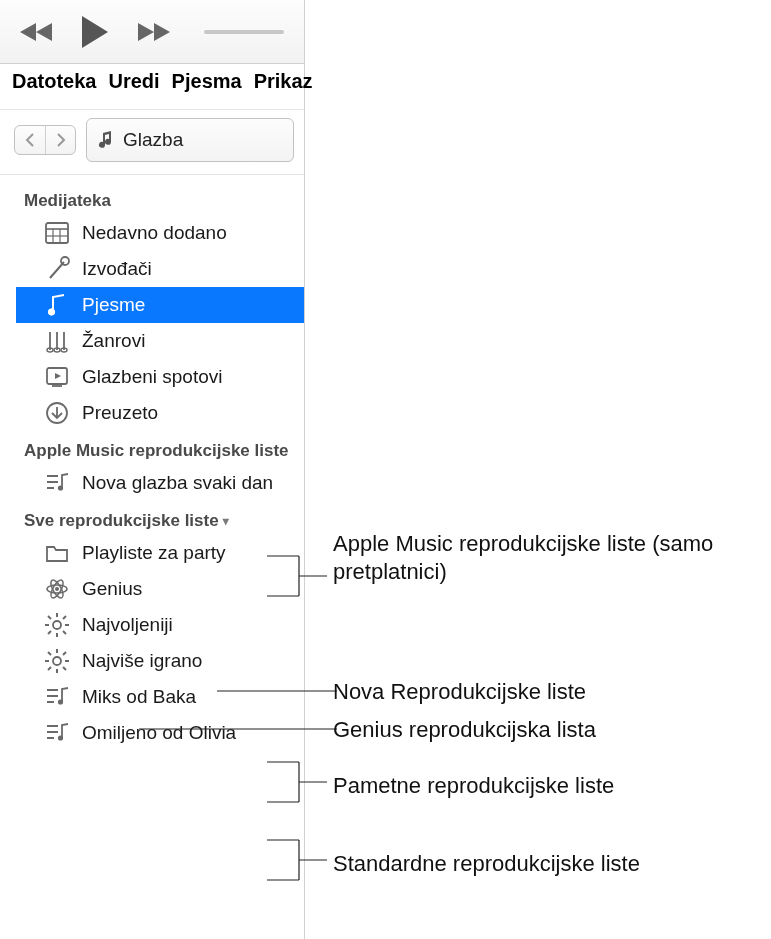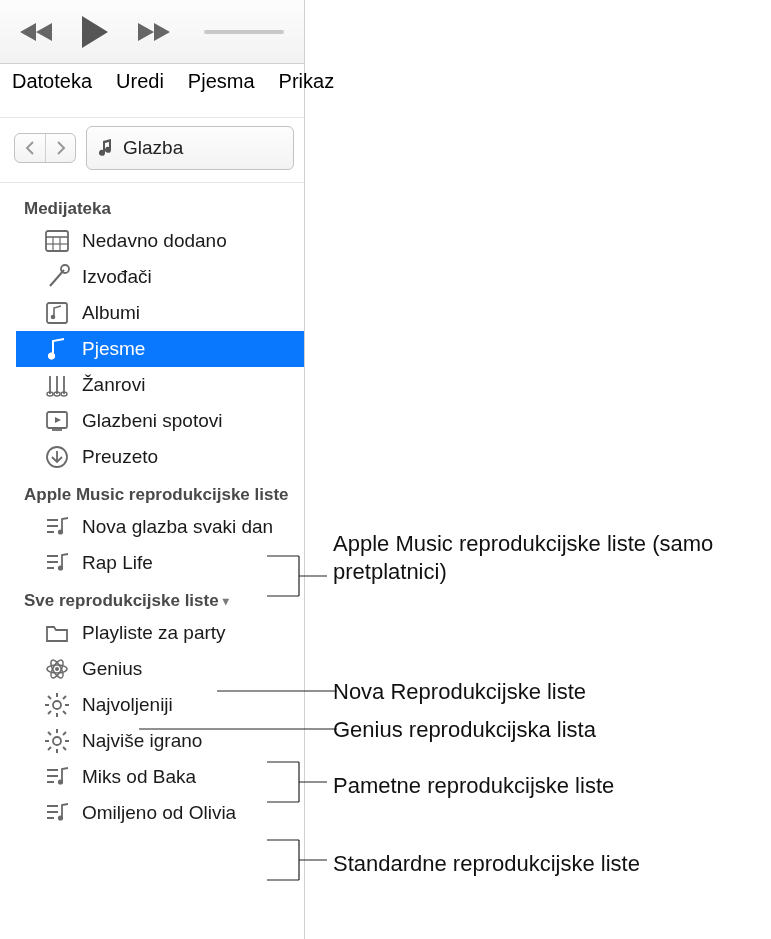--- a/index.html
+++ b/index.html
@@ -33,22 +33,22 @@
   .pb-btn {
     display: inline-flex; align-items: center; justify-content: center;
     cursor: pointer; color: #555;
   }
   .pb-btn svg { display:block; }
   .volume-track {
     flex:1; height:4px; background:#c8c8c8; border-radius:2px; margin-left:10px; position:relative;
   }
   
   .menu-bar {
-    display:flex; gap:24px; padding:6px 10px 24px 12px;
-    font-size:20px; font-weight:400; color:#000;
+    display:flex; gap:12px; padding:6px 10px 16px 12px;
+    font-size:20px; font-weight:700; color:#000;
     border-bottom:1px solid #e5e5e5;
   }
   .menu-item { cursor:default; }
   
   .nav-row {
     display:flex; align-items:center; gap:10px; padding:8px 10px 12px 14px;
     border-bottom:1px solid #e5e5e5;
   }
   .seg {
     display:flex; border:1px solid #c2c2c2; border-radius:6px; overflow:hidden;
@@ -162,28 +162,20 @@
           <span>Nedavno dodano</span>
         </div>
         <div class="side-item">
           <span class="ic">
             <svg width="26" height="26" viewBox="0 0 26 26">
               <use href="#i-mic"></use>
             </svg>
           </span>
           <span>Izvođači</span>
         </div>
-        <div class="side-item">
-          <span class="ic">
-            <svg width="26" height="26" viewBox="0 0 26 26">
-              <use href="#i-album"></use>
-            </svg>
-          </span>
-          <span>Albumi</span>
-        </div>
         <div class="side-item selected">
           <span class="ic">
             <svg width="26" height="26" viewBox="0 0 26 26">
               <use href="#i-note"></use>
             </svg>
           </span>
           <span>Pjesme</span>
         </div>
         <div class="side-item">
           <span class="ic">
@@ -215,28 +207,20 @@
       <span>Apple Music reprodukcijske liste</span>
     </div>
     <div id="list-apple-music">
         <div class="side-item">
           <span class="ic">
             <svg width="26" height="26" viewBox="0 0 26 26">
               <use href="#i-playlist"></use>
             </svg>
           </span>
           <span>Nova glazba svaki dan</span>
-        </div>
-        <div class="side-item">
-          <span class="ic">
-            <svg width="26" height="26" viewBox="0 0 26 26">
-              <use href="#i-playlist"></use>
-            </svg>
-          </span>
-          <span>Rap Life</span>
         </div>
       </div>
 
     <div class="section-header">
       <span>Sve reprodukcijske liste</span>
       <span class="chev">▾</span>
     </div>
     <div id="list-all-playlists">
         <div class="side-item">
           <span class="ic">

